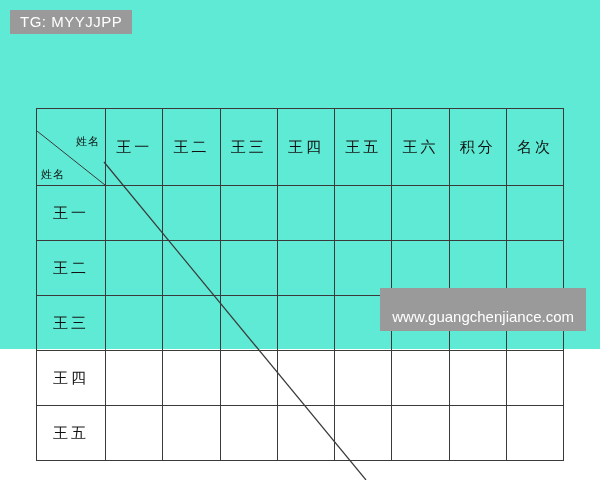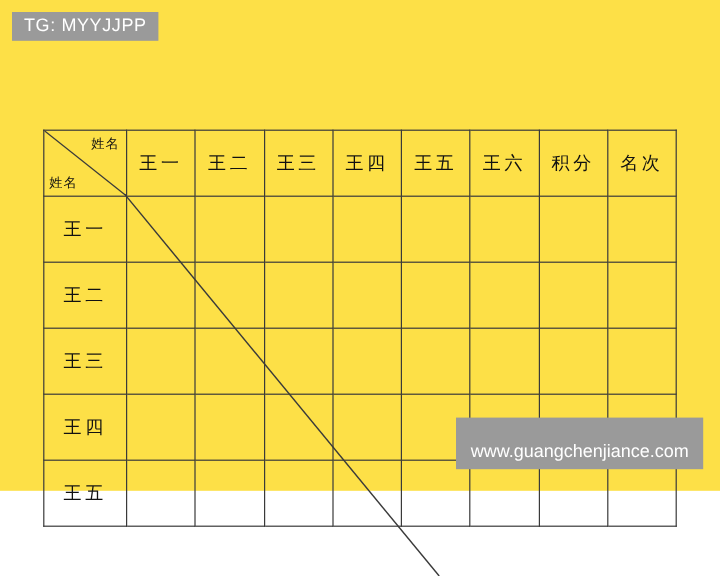--- a/index.html
+++ b/index.html
@@ -11,22 +11,22 @@
     height: 480px;
     background: #ffffff;
     font-family: "Liberation Serif", serif;
     position: relative;
     overflow: hidden;
   }
   .page {
     position: absolute;
     left: 0; top: 0;
     width: 600px;
-    height: 409px;
-    background: #fde047;
+    height: 349px;
+    background: #5eead4;
   }
   
   .tg-tag {
     position: absolute;
     left: 10px;
     top: 10px;
     background: #9a9a9a;
     color: #ffffff;
     font-family: "Liberation Sans", sans-serif;
     font-size: 15px;
@@ -89,20 +89,21 @@
   }
   
   td.corner {
     position: relative;
     padding: 0;
   }
   .corner-inner {
     position: relative;
     width: 100%;
     height: 54px;
+    margin-top: 22px;
   }
   .corner-inner .diag {
     position: absolute;
     left: 0; top: 0;
     width: 100%;
     height: 100%;
   }
   .corner-label-top {
     position: absolute;
     right: 5px;

